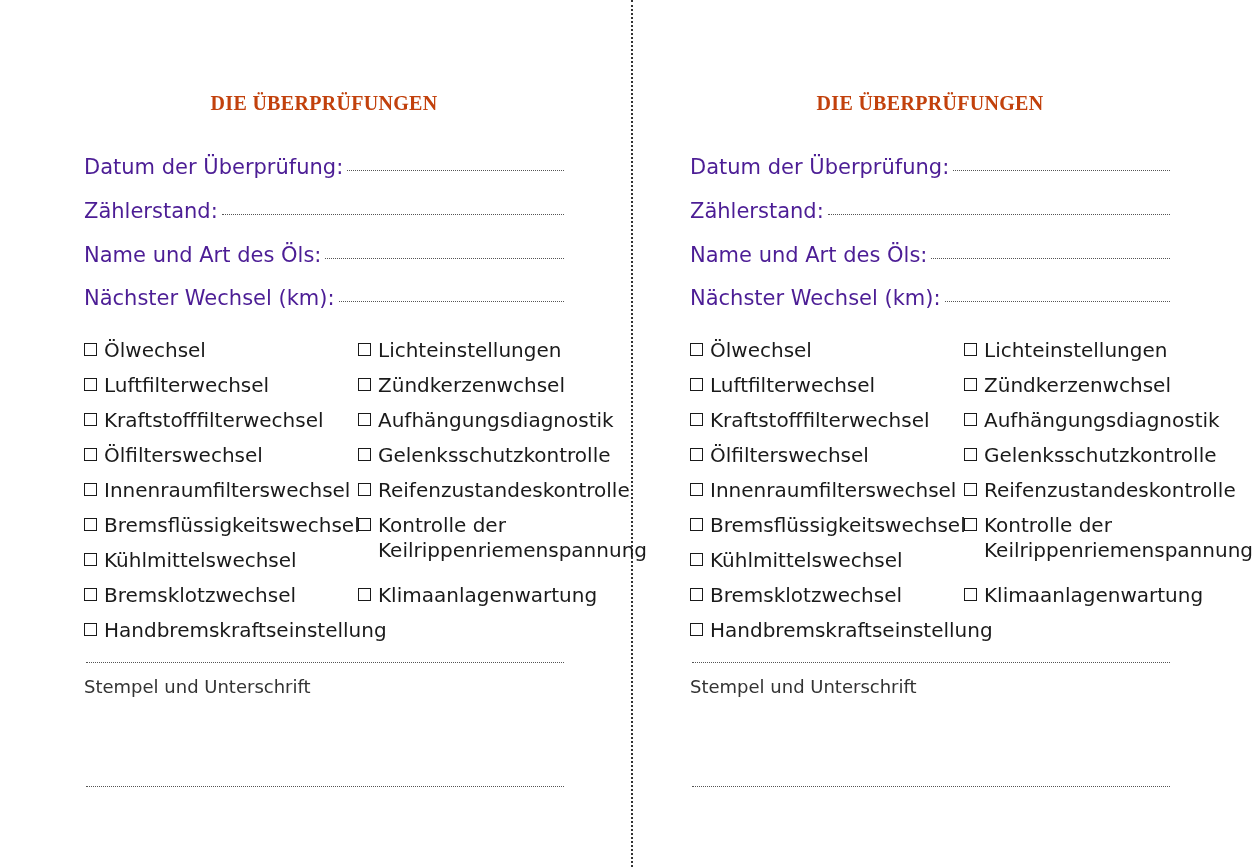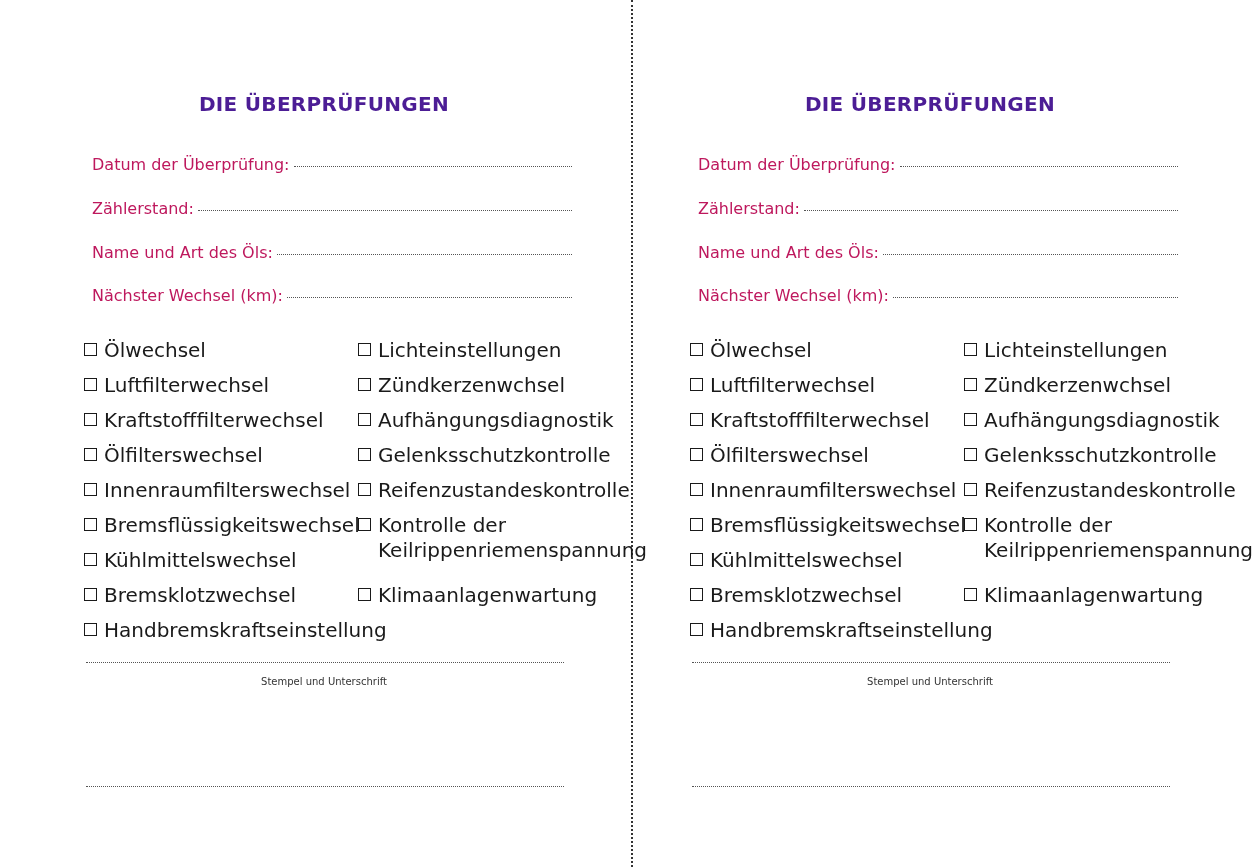--- a/index.html
+++ b/index.html
@@ -11,43 +11,43 @@
       position:absolute; left:631px; top:0; width:0; height:867px;
       border-left:2px dotted #333;
     }
     .panel {
       position:absolute; top:0; width:480px; height:867px;
     }
     .panel.left { left:84px; }
     .panel.right { left:690px; }
     .title {
       position:absolute; top:92px; left:0; width:480px; text-align:center;
-      font-weight:bold; font-size:20px; letter-spacing:0.3px; color:#4c1d95;
+      font-weight:bold; font-size:20px; letter-spacing:0.3px; color:#c2410c;font-family:Liberation Serif, serif;
     }
     .field {
-      position:absolute; left:8px; width:480px; display:flex; align-items:baseline;
-      font-size:16px; color:#be185d; white-space:nowrap;
+      position:absolute; left:0; width:480px; display:flex; align-items:baseline;
+      font-size:21px; color:#4c1d95; white-space:nowrap;
     }
     .field .label { flex:0 0 auto; }
     .field .dots {
       flex:1 1 auto; margin-left:4px; border-bottom:1.5px dotted #555; height:1px; transform:translateY(-3px);
     }
     .cb-item {
       position:absolute; display:flex; align-items:flex-start; font-size:20px; color:#1a1a1a;
       line-height:25px;
     }
     .cb-box {
       width:13px; height:13px; border:1.5px solid #1a1a1a; margin-top:5px; margin-right:7px; flex:0 0 auto; box-sizing:border-box;
     }
     .cb-label { white-space:nowrap; }
     .rule {
       position:absolute; left:2px; width:478px; height:0; border-top:1.5px dotted #555;
     }
     .stamp-label {
-      position:absolute; top:676px; left:0; width:480px; text-align:center; font-size:10px; color:#333;
+      position:absolute; top:676px; left:0; width:480px; text-align:left; font-size:18px; color:#333;
     }
   </style>
 </head>
 <body>
 
 <div class="divider"></div>
 
 <div class="panel left">
   <div class="title">DIE ÜBERPRÜFUNGEN</div>
 

